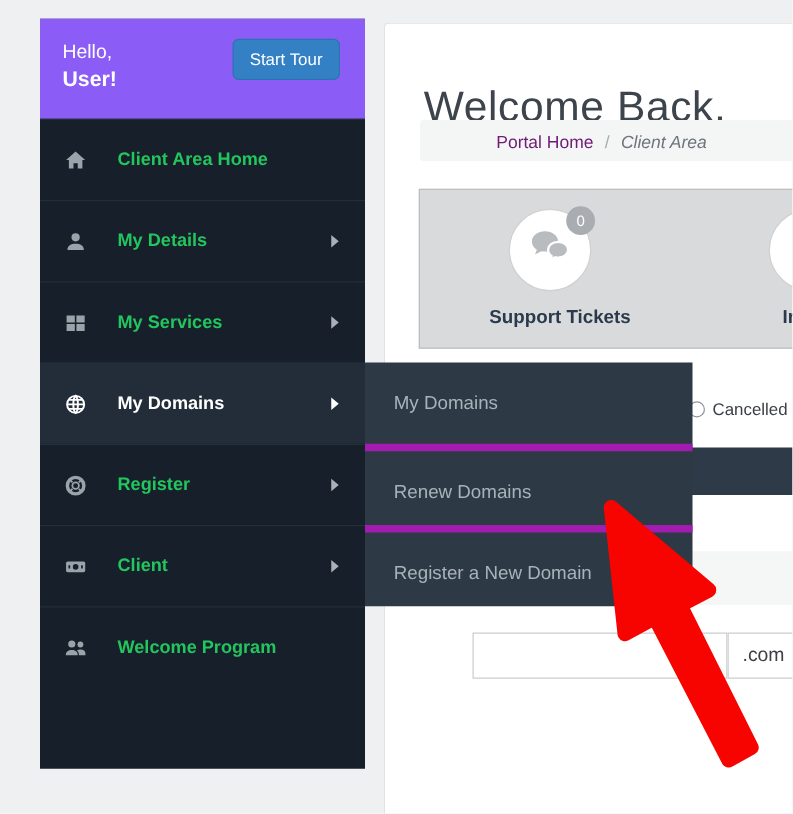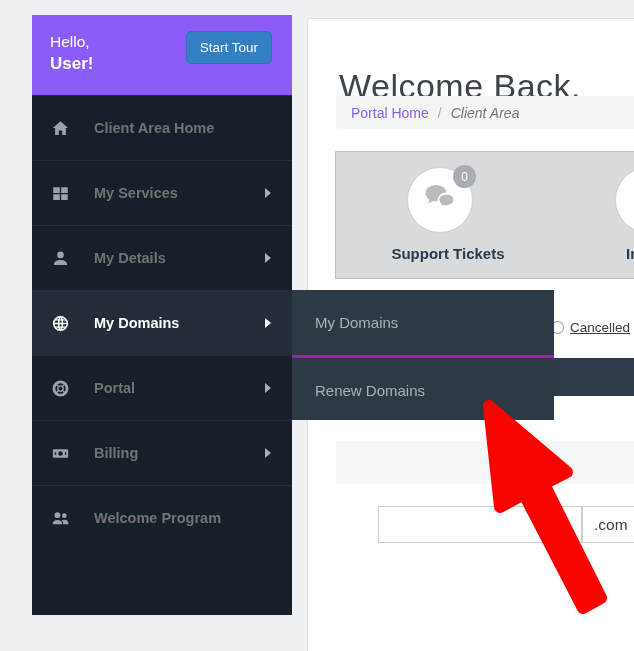--- a/index.html
+++ b/index.html
@@ -16,71 +16,71 @@
   .green-header { height:80px; background:#8b5cf6; position:relative;
                   color:#fff; padding:17px 0 0 18px; }
   .greet-l1 { font-size:15.5px; line-height:1.3; }
   .greet-l2 { font-size:17px; font-weight:bold; line-height:1.45; }
   .tour-btn { position:absolute; right:20px; top:16px; background:#3480c4;
               border:1px solid #2d72b2; border-radius:5px; color:#fff;
               font-family:"Liberation Sans",sans-serif;
               font-size:13.5px; padding:8px 13px; cursor:pointer;margin-left:18px; }
 
   .nav-item { height:65px; display:flex; align-items:center; padding:0 20px;
-              color:#737373; font-size:14.5px; font-weight:bold;
+              color:#22c55e; font-size:14.5px; font-weight:bold;
               border-top:1px solid #232e39; position:relative; cursor:pointer; }
   .nav-item:first-of-type { border-top:none; }
   .nav-item .ico { width:17px; height:17px; margin-right:25px; color:#9aa2aa;
                    flex:0 0 17px; }
   .nav-item.active { background:#222d39; color:#fff; }
   .nav-item.active .ico { color:#fff; }
   .chev { position:absolute; right:21px; top:50%; margin-top:-5px; width:0; height:0;
           border-left:6px solid #a9b0b7; border-top:5px solid transparent;
           border-bottom:5px solid transparent; }
   .nav-item.active .chev { border-left-color:#ffffff; }
 
   
   .flyout { position:absolute; left:292px; top:290px; width:262px;
             background:#2d3945; z-index:5; }
   .fly-item { height:65px; line-height:65px; padding-left:23px; color:#a9b2ba;
-              font-size:15px; border-top:3px solid #a21caf; cursor:pointer; }
+              font-size:15px; border-top:6px solid #a21caf; cursor:pointer; }
   .fly-item:first-child { border-top:none; }
 
   
   .card { position:absolute; left:307px; top:18px; width:327px; height:633px;
           background:#fff; border:1px solid #e0e3e5; border-bottom:none;
           border-right:none; border-radius:4px 0 0 0; overflow:hidden; z-index:1; }
   .page-title { position:absolute; left:31px; top:27px; font-size:34px;
                 font-weight:300; color:#3d444c; letter-spacing:0.5px;
                 white-space:nowrap;margin-top:21px; }
   .crumbs { position:absolute; left:28px; top:77px; width:310px; height:33px;
             background:#f4f5f5; border-radius:3px 0 0 3px; display:flex;
             align-items:center; padding-left:15px; font-size:14px; white-space:nowrap; }
-  .crumb-link { color:#8b5cf6; text-decoration:none; cursor:pointer; }
+  .crumb-link { color:#701a75; text-decoration:none; cursor:pointer;margin-left:46px; }
   .crumb-sep { color:#a9adb1; margin:0 9px; }
   .crumb-cur { color:#6e757c;font-style:italic; }
 
   .stats-panel { position:absolute; left:27px; top:132px; width:430px; height:128px;
                  background:#d9dadb; border:1px solid #bdbfc1; display:flex; }
   .tile { width:208px; display:flex; flex-direction:column; align-items:center;
           padding-top:15px; cursor:pointer; }
   .circle { width:66px; height:66px; border-radius:50%; background:#fff;
             border:1px solid #cfd1d2; position:relative; display:flex;
             align-items:center; justify-content:center; }
   .badge { position:absolute; top:-3px; right:-4px; width:23px; height:23px;
            border-radius:50%; background:#a9adb1; color:#fff; font-size:12px;
            display:flex; align-items:center; justify-content:center; }
   .tile-label { margin-top:12px; font-size:15px; font-weight:bold; color:#2a3a4c;
                 white-space:nowrap;margin-left:16px; }
 
   .radio-row { position:absolute; left:243px; top:299px; height:18px;
                display:flex; align-items:center; white-space:nowrap; }
   .radio-dot { width:13px; height:13px; border:1px solid #8f959a; border-radius:50%;
                background:#fff; margin-right:6px; flex:0 0 13px; cursor:pointer; }
-  .radio-label { font-size:13.5px; color:#3b4046;text-decoration:underline; }
+  .radio-label { font-size:13.5px; color:#3b4046; }
 
   .table-header-bar { position:absolute; left:28px; top:339px; width:310px;
                       height:38px; background:#2e3a47; }
   .filter-row { position:absolute; left:28px; top:422px; width:310px; height:43px;
                 background:#f5f6f6; }
   .domain-input { position:absolute; left:70px; top:487px; width:204px; height:37px;
                   border:1px solid #cbcdcf; background:#fff; outline:none;
                   font-family:"Liberation Sans",sans-serif; font-size:15px;
                   padding:0 8px; color:#3c3f43; }
   .tld-box { position:absolute; left:274px; top:487px; width:130px; height:37px;
@@ -106,35 +106,35 @@
       <svg viewBox="0 0 16 16" width="17" height="17" fill="currentColor">
           <path d="M8 1.2 15.2 7.6h-2.1V14H9.6v-4.1H6.4V14H2.9V7.6H.8z"></path>
         </svg>
     </span>
     <span>Client Area Home</span>
   </div>
 
   <div class="nav-item">
     <span class="ico">
       <svg viewBox="0 0 16 16" width="17" height="17" fill="currentColor">
-          <path d="M1.2 2.2h6.2v5.3H1.2zM8.6 2.2h6.2v5.3H8.6zM1.2 8.7h6.2V14H1.2zM8.6 8.7h6.2V14H8.6z"></path>
-        </svg>
-    </span>
-    <span>My Services</span>
-    <span class="chev"></span>
-  </div>
-
-  <div class="nav-item">
-    <span class="ico">
-      <svg viewBox="0 0 16 16" width="17" height="17" fill="currentColor">
           <circle cx="8" cy="4.6" r="3.1"></circle>
           <path d="M1.8 14.2c0-3.3 2.7-4.7 6.2-4.7s6.2 1.4 6.2 4.7z"></path>
         </svg>
     </span>
     <span>My Details</span>
+    <span class="chev"></span>
+  </div>
+
+  <div class="nav-item">
+    <span class="ico">
+      <svg viewBox="0 0 16 16" width="17" height="17" fill="currentColor">
+          <path d="M1.2 2.2h6.2v5.3H1.2zM8.6 2.2h6.2v5.3H8.6zM1.2 8.7h6.2V14H1.2zM8.6 8.7h6.2V14H8.6z"></path>
+        </svg>
+    </span>
+    <span>My Services</span>
     <span class="chev"></span>
   </div>
 
   <div class="nav-item active">
     <span class="ico">
       <svg viewBox="0 0 16 16" width="17" height="17" fill="none" stroke="currentColor" stroke-width="1.5">
           <circle cx="8" cy="8" r="6.4"></circle>
           <path d="M1.6 8h12.8M8 1.6c2.3 1.9 2.3 10.9 0 12.8C5.7 12.5 5.7 3.5 8 1.6z"></path>
           <path d="M2.6 4.6h10.8M2.6 11.4h10.8" stroke-width="1.2"></path>
         </svg>
@@ -144,34 +144,34 @@
   </div>
 
   <div class="nav-item">
     <span class="ico">
       <svg viewBox="0 0 16 16" width="17" height="17" fill="none" stroke="currentColor">
           <circle cx="8" cy="8" r="6.2" stroke-width="2.6"></circle>
           <circle cx="8" cy="8" r="2.5" stroke-width="1.3"></circle>
           <path d="M3.5 3.5l2.1 2.1M12.5 3.5l-2.1 2.1M3.5 12.5l2.1-2.1M12.5 12.5l-2.1-2.1" stroke-width="1.4"></path>
         </svg>
     </span>
-    <span>Portal</span>
+    <span>Register</span>
     <span class="chev"></span>
   </div>
 
   <div class="nav-item">
     <span class="ico">
       <svg viewBox="0 0 16 16" width="17" height="17">
           <rect x="0.8" y="4" width="14.4" height="8" rx="1.2" fill="currentColor"></rect>
           <circle cx="8" cy="8" r="2.1" fill="#161f2a"></circle>
           <rect x="2.6" y="6.8" width="1.3" height="2.4" fill="#161f2a"></rect>
           <rect x="12.1" y="6.8" width="1.3" height="2.4" fill="#161f2a"></rect>
         </svg>
     </span>
-    <span>Billing</span>
+    <span>Client</span>
     <span class="chev"></span>
   </div>
 
   <div class="nav-item">
     <span class="ico">
       <svg viewBox="0 0 16 16" width="17" height="17" fill="currentColor">
           <circle cx="5.1" cy="4.9" r="2.7"></circle>
           <circle cx="11.6" cy="5.3" r="2.2"></circle>
           <path d="M.6 13.3c0-2.7 2-3.9 4.5-3.9s4.5 1.2 4.5 3.9z"></path>
           <path d="M10.5 13.3c0-1.8-.6-3-1.6-3.6.7-.4 1.7-.6 2.7-.6 2.1 0 3.8 1 3.8 3.2v1z"></path>
@@ -228,17 +228,18 @@
   <div class="table-header-bar"></div>
   <div class="filter-row"></div>
 
   <input class="domain-input" style="">
   <div class="tld-box">.com</div>
 </div>
 
 <div class="flyout">
   <div class="fly-item">My Domains</div>
   <div class="fly-item">Renew Domains</div>
+  <div class="fly-item">Register a New Domain</div>
 </div>
 
 <svg class="arrow-overlay" viewBox="0 0 634 651">
   <polygon points="489,406 567,472 544,484 601,598 583,608 524,494 500,507" fill="#f80400" stroke="#f80400" stroke-width="12" stroke-linejoin="round"></polygon>
 </svg>
 
 </body></html>

